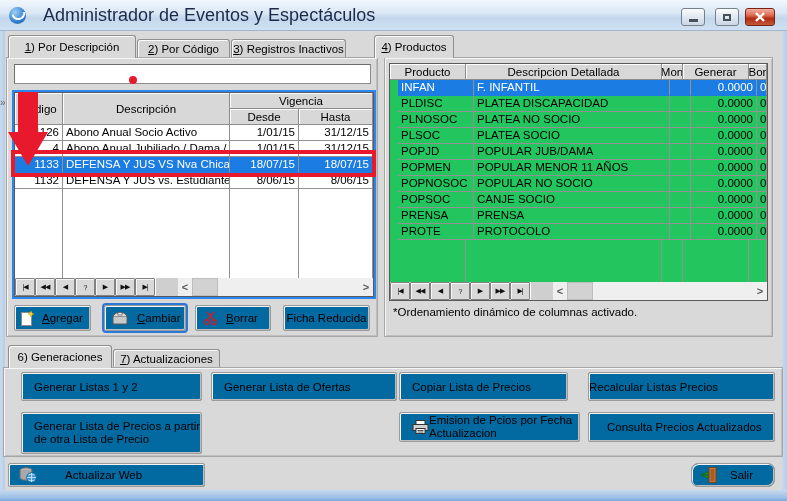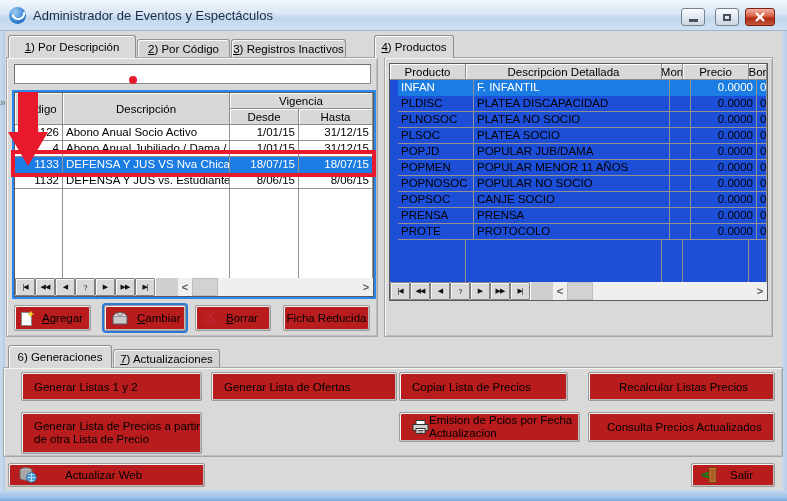--- a/index.html
+++ b/index.html
@@ -5,21 +5,21 @@
   html,body{margin:0;padding:0;background:#eef2f6;font-family:"Liberation Sans",sans-serif;}
   *{box-sizing:border-box;}
   .window{position:relative;width:787px;height:501px;background:#d9d9d9;overflow:hidden;
           box-shadow:inset 0 0 0 1px #5f7189;}
   .abs{position:absolute;}
 
   
   .titlebar{left:0;top:0;width:787px;height:31px;
     background:linear-gradient(#f2f7fd,#d9e6f5 45%,#c3d7ec 60%,#cfe0f2);
     border-bottom:1px solid #9fb4cd;display:flex;align-items:center;}
-  .title-text{font-size:13px;color:#1b2a49;margin-left:7px;}
+  .title-text{font-size:18px;color:#1b2a49;margin-left:17px;}
   .frame-side{background:linear-gradient(90deg,#c9daee,#b7cde9);}
   .frame-bottom{background:linear-gradient(#c6d9ee,#9cc0e6 70%,#77a9dd);}
   .app-logo{width:17px;height:17px;margin-left:9px;border-radius:50%;
     background:radial-gradient(circle at 35% 30%,#9fd0f5,#2f7fd0 60%,#1b5fa8);position:relative;}
   .app-logo:after{content:"";position:absolute;left:3px;top:6px;width:10px;height:5px;
     border:2px solid #fff;border-top:none;border-radius:0 0 8px 8px;transform:rotate(-12deg);}
   .winbtn{height:18px;border-radius:3px;border:1px solid #75808d;
     display:flex;align-items:center;justify-content:center;
     background:linear-gradient(#fbfdfe,#e3eaf2 45%,#ccd7e3);}
   .winbtn.close{background:linear-gradient(#f0b0a5,#dd6a4e 40%,#b02e14 60%,#c4573c);border-color:#7e2210;}
@@ -31,31 +31,31 @@
     background:#d4d4d4;box-shadow:inset 1px 1px 0 #fbfbfb;
     font-size:11.5px;color:#000;display:flex;align-items:center;justify-content:center;cursor:default;}
   .tab.active{background:#d9d9d9;z-index:5;}
   .u{text-decoration:underline;}
 
   
   .page{background:#d9d9d9;border:1px solid #a6a6a6;
     box-shadow:inset 1px 1px 0 #f6f6f6, inset -1px -1px 0 #bfbfbf;}
 
   
-  .btn{background:#b91c1c;border:1px solid #9b9b9b;border-radius:2px;
+  .btn{background:#0369a1;border:1px solid #9b9b9b;border-radius:2px;
     box-shadow:inset 1px 1px 0 #f4f4f4, inset -1px -1px 0 #bdbdbd;
     font-size:11.5px;color:#000;display:flex;align-items:center;cursor:default;}
   .btn .lbl{white-space:pre-line;}
   .btn.center{justify-content:center;}
   .btn.default{outline:2px solid #2b79d7;outline-offset:0px;}
 
   
   .grid-focus{border:2px solid #2a86f0;background:#fff;}
   .grid-inner{width:100%;height:100%;border:1px solid #5a5a5a;display:flex;flex-direction:column;background:#fff;overflow:hidden;}
-  .grid-plain{border:1px solid #5a5a5a;background:#1d4ed8;display:flex;flex-direction:column;overflow:hidden;}
+  .grid-plain{border:1px solid #5a5a5a;background:#22c55e;display:flex;flex-direction:column;overflow:hidden;}
   .gh{background:#d8d8d8;border-right:1px solid #8c8c8c;border-bottom:1px solid #8c8c8c;
     box-shadow:inset 1px 1px 0 #fdfdfd;display:flex;align-items:center;justify-content:center;
     font-size:11.5px;overflow:hidden;white-space:nowrap;}
   .lgrid-head{display:grid;grid-template-columns:48px 167px 69px 1fr;grid-template-rows:16px 16px;flex:0 0 32px;}
   .lgrid-row,.lgrid-fill{display:grid;grid-template-columns:48px 167px 69px 1fr;}
   .lgrid-row{flex:0 0 16px;}
   .rgrid-head{display:grid;grid-template-columns:76px 196px 21px 66px 1fr;flex:0 0 16px;}
   .rgrid-row,.rgrid-fill{display:grid;grid-template-columns:76px 196px 21px 66px 1fr;}
   .rgrid-row{flex:0 0 16px;padding-left:8px;}
   .cell{border-right:1px solid #929292;border-bottom:1px solid #929292;
@@ -212,21 +212,21 @@
   <div class="abs tab active" style="left:374px;top:35px;width:80px;height:23px;">
     <span><span class="u">4</span><span>) Productos</span></span>
   </div>
   <div class="abs page" style="left:384px;top:57px;width:389px;height:280px;"></div>
 
   <div class="abs grid-plain" style="left:389px;top:63px;width:379px;height:238px;">
     <div class="rgrid-head">
       <div class="gh">Producto</div>
       <div class="gh">Descripcion Detallada</div>
       <div class="gh">Mon</div>
-      <div class="gh">Precio</div>
+      <div class="gh">Generar</div>
       <div class="gh">Bor</div>
     </div>
     <div style="display:contents;">
       
     <div class="rgrid-row selected">
         <div class="cell">INFAN</div>
         <div class="cell">F. INFANTIL</div>
         <div class="cell"></div>
         <div class="cell num">0.0000</div>
         <div class="cell">0.</div>
@@ -298,39 +298,40 @@
       <div class="navbtn">|◀</div><div class="navbtn">◀◀</div><div class="navbtn">◀</div><div class="navbtn">?</div><div class="navbtn">▶</div><div class="navbtn">▶▶</div><div class="navbtn">▶|</div></div>
       <div class="hscroll">
         <div class="sb-dead"></div>
         <div class="sb-arrow">&lt;</div>
         <div class="sb-thumb"></div>
         <div class="sb-track"></div>
         <div class="sb-arrow">&gt;</div>
       </div>
     </div>
   </div>
+  <div class="abs note" style="left:393px;top:306px;width:372px;">*Ordenamiento dinámico de columnas activado.</div>
 
   <div class="abs tab active" style="left:8px;top:345px;width:104px;height:23px;">
     <span><span class="u"></span><span>6) Generaciones</span></span>
   </div>
   <div class="abs tab" style="left:113px;top:349px;width:107px;height:19px;">
     <span><span class="u">7</span><span>) Actualizaciones</span></span>
   </div>
   <div class="abs page" style="left:3px;top:367px;width:780px;height:90px;"></div>
 
   <div class="abs btn" style="left:21px;top:372px;width:181px;height:29px;padding-left:12px;">
     <span class="lbl">Generar Listas 1 y 2</span>
   </div>
   <div class="abs btn" style="left:211px;top:372px;width:186px;height:29px;padding-left:12px;">
     <span class="lbl">Generar Lista  de Ofertas</span>
   </div>
   <div class="abs btn" style="left:399px;top:372px;width:169px;height:29px;padding-left:12px;">
     <span class="lbl">Copiar Lista de Precios</span>
   </div>
-  <div class="abs btn" style="left:588px;top:372px;width:187px;height:29px;padding-left:30px;">
+  <div class="abs btn" style="left:588px;top:372px;width:187px;height:29px;">
     <span class="lbl">Recalcular Listas Precios</span>
   </div>
 
   <div class="abs btn" style="left:21px;top:412px;width:181px;height:42px;padding-left:12px;line-height:13px;">
     <span class="lbl">Generar Lista de Precios a partir de otra Lista de Precio</span>
   </div>
   <div class="abs btn" style="left:399px;top:412px;width:181px;height:30px;padding-left:12px;line-height:13px;">
     <svg class="icon" width="17" height="14" viewBox="0 0 17 14">
       <rect x="4" y="0.5" width="9" height="4" fill="#fff" stroke="#333"></rect>
       <rect x="1" y="4.5" width="15" height="6" fill="#d0d0d0" stroke="#333"></rect>
@@ -346,21 +347,21 @@
 
   <div class="abs btn" style="left:8px;top:463px;width:197px;height:24px;padding-left:10px;gap:28px;">
     <svg class="icon" width="18" height="16" viewBox="0 0 18 16">
       <ellipse cx="7" cy="3" rx="6" ry="2.2" fill="#b9b9b9" stroke="#6b6b6b"></ellipse>
       <path d="M1 3 v8 a6 2.2 0 0 0 12 0 v-8" fill="#a7a7a7" stroke="#6b6b6b"></path>
       <circle cx="12.5" cy="10.5" r="4.8" fill="#3d9ad6" stroke="#1a6aa8"></circle>
       <path d="M8 10.5 h9 M12.5 6 v9 M9.3 8 a6 6 0 0 1 6.4 0 M9.3 13 a6 6 0 0 0 6.4 0" stroke="#d8eefb" stroke-width="0.8" fill="none"></path>
     </svg>
     <span class="lbl">Actualizar Web</span>
   </div>
-  <div class="abs btn" style="left:691px;top:463px;width:84px;height:24px;padding-left:8px;gap:12px;">
+  <div class="abs btn" style="left:691px;top:463px;width:84px;height:24px;padding-left:8px;gap:12px;border-radius:7px;">
     <svg class="icon" width="18" height="16" viewBox="0 0 18 16">
       <rect x="9" y="0.5" width="7" height="15" fill="#c97a3a" stroke="#7a4312"></rect>
       <rect x="10.5" y="2" width="4" height="12" fill="#a85c22"></rect>
       <path d="M8 5 L8 7.2 L2.5 7.2 L2.5 8.8 L8 8.8 L8 11 L1 8 Z" transform="translate(0,0)" fill="#2db52d" stroke="#147014"></path>
     </svg>
     <span class="lbl">Salir</span>
   </div>
 
   <div class="abs anno-rect" style="left:11px;top:150px;width:365px;height:27px;"></div>
   <svg class="abs anno-arrow" style="left:6px;top:92px;" width="44" height="76" viewBox="0 0 44 76">

